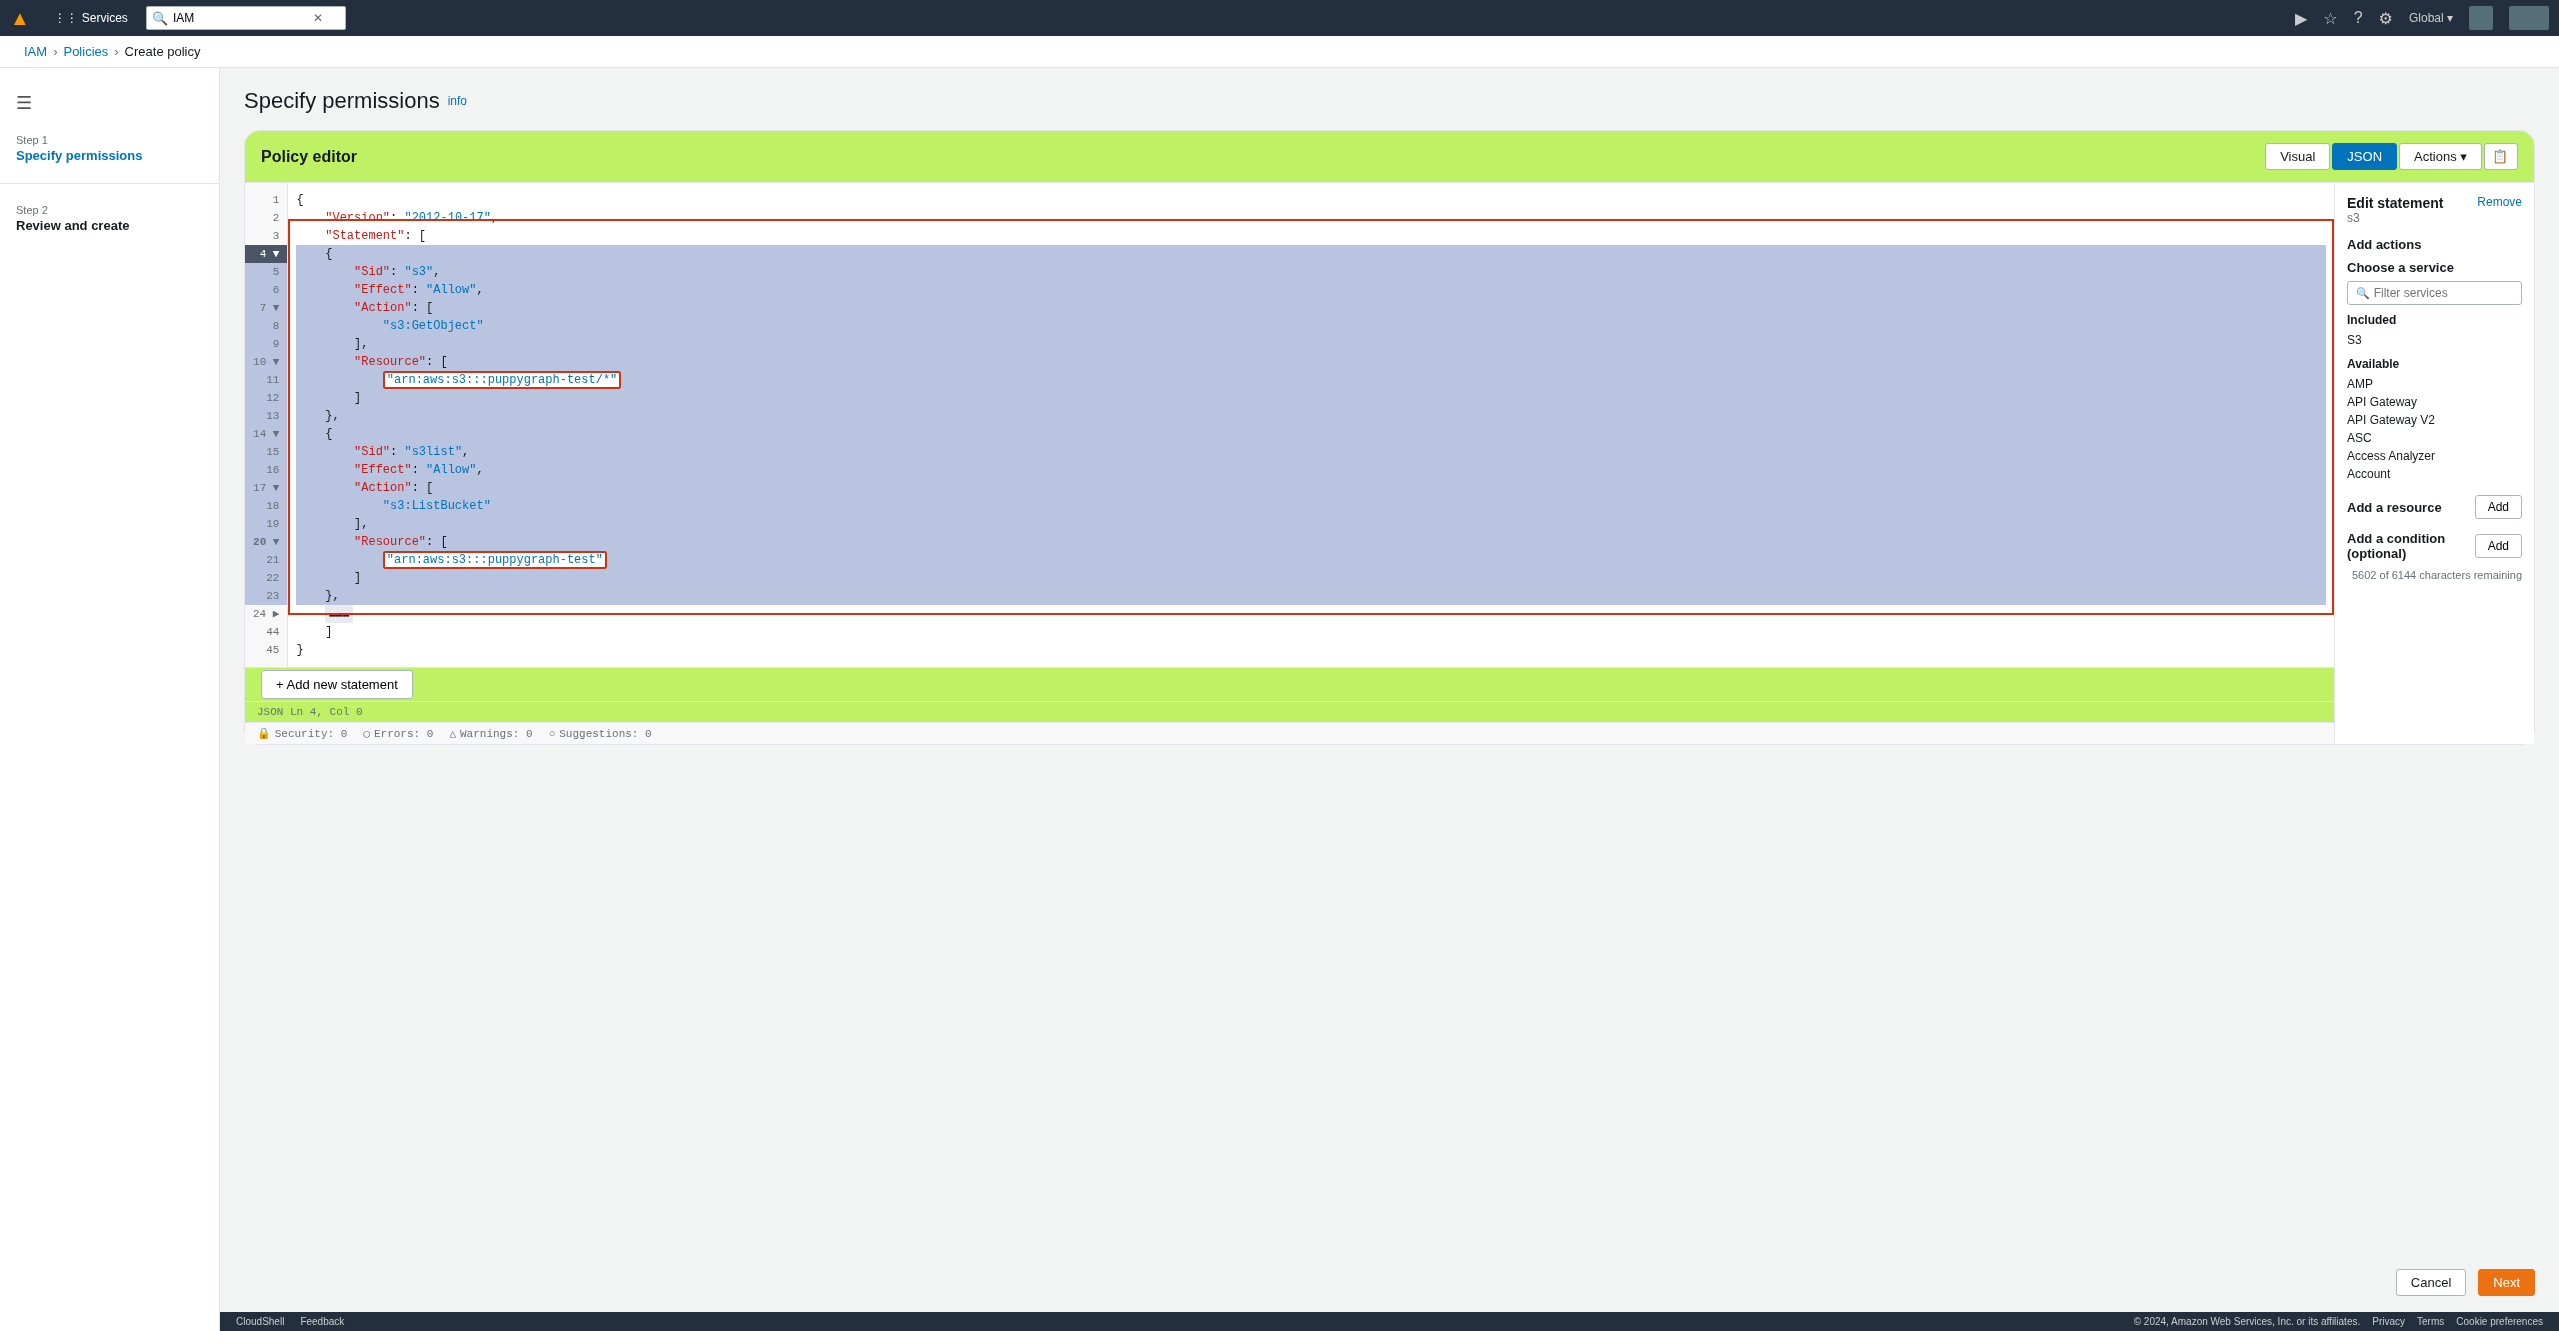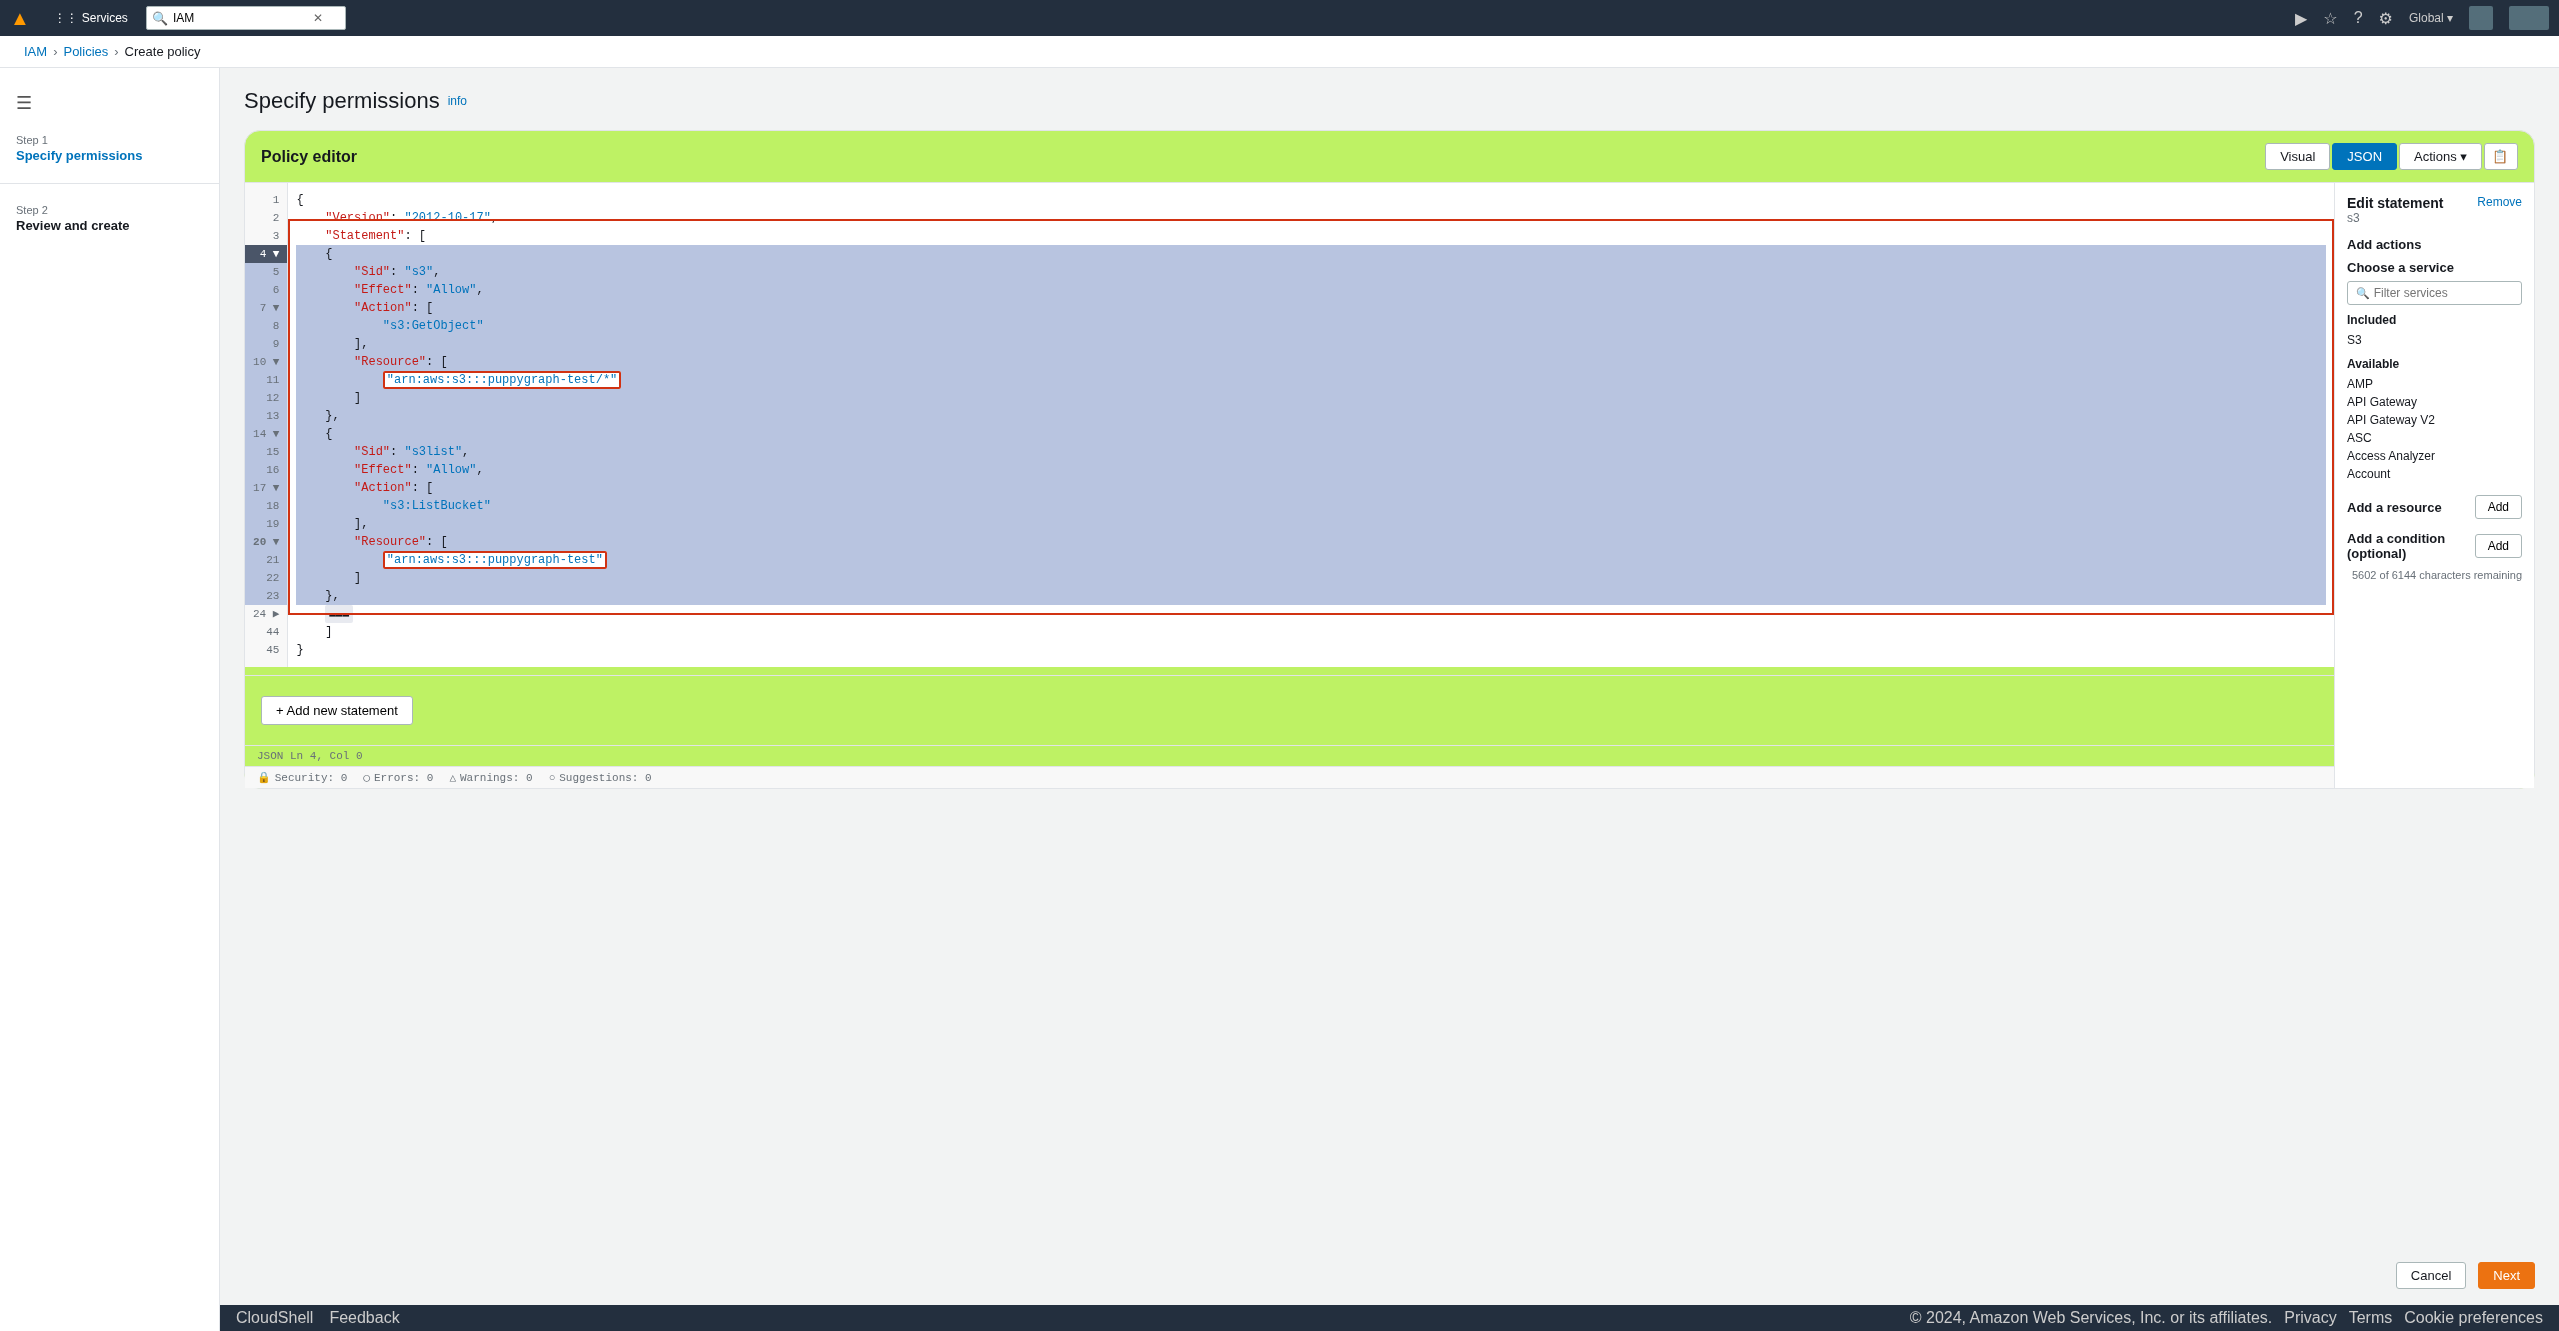--- a/index.html
+++ b/index.html
@@ -87,26 +87,26 @@
     .panel-row { display: flex; justify-content: space-between; align-items: center; margin-top: 12px; }
     .panel-label { font-size: 13px; font-weight: 600; }
     .panel-add-btn { padding: 4px 12px; font-size: 12px; border: 1px solid #aab7b8; background: #fff; border-radius: 3px; cursor: pointer; }
     .chars-remaining { font-size: 11px; color: #687078; text-align: right; margin-top: 8px; }
 
     
     .status-bar { padding: 4px 12px; border-top: 1px solid #e1e4e8; background: #f8f8f8; display: flex; gap: 16px; font-size: 11px; color: #687078; }
     .status-item { display: flex; align-items: center; gap: 4px; }
 
     
-    .add-statement-row { padding: 20px 16px; border-top: 1px solid #e1e4e8; margin-top: 8px; }
+    .add-statement-row { padding: 2px 16px; border-top: 1px solid #e1e4e8; }
     .btn-add-statement { border: 1px solid #aab7b8; background: #fff; padding: 6px 14px; border-radius: 3px; cursor: pointer; font-size: 13px; display: flex; align-items: center; gap: 6px; }
     .json-info { padding: 4px 12px; font-size: 11px; color: #687078; border-top: 1px solid #e1e4e8; }
 
     
-    .footer { background: #232f3e; color: #ccc; font-size: 16px; padding: 4px 16px; display: flex; align-items: center; justify-content: space-between; flex-shrink: 0; }
+    .footer { background: #232f3e; color: #ccc; font-size: 10px; padding: 4px 16px; display: flex; align-items: center; justify-content: space-between; flex-shrink: 0; }
     .footer-left { display: flex; align-items: center; gap: 16px; }
     .footer-right { display: flex; align-items: center; gap: 12px; }
     .footer-link { color: #ccc; text-decoration: none; }
 
     
     .action-row { padding: 16px 24px; display: flex; justify-content: flex-end; gap: 12px; background: #f2f3f3; }
 
     .top-content { display: flex; flex-direction: column; flex: 1; }
   </style>
 </head>

